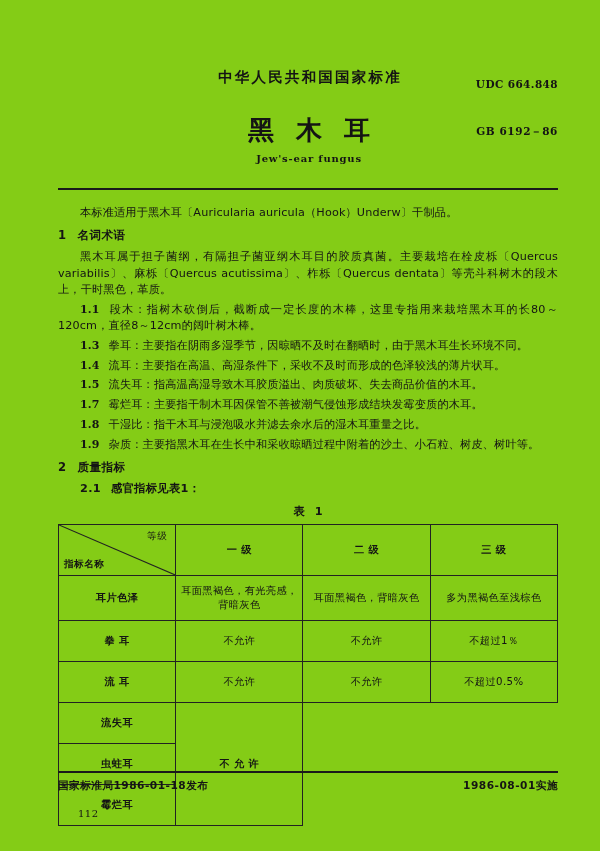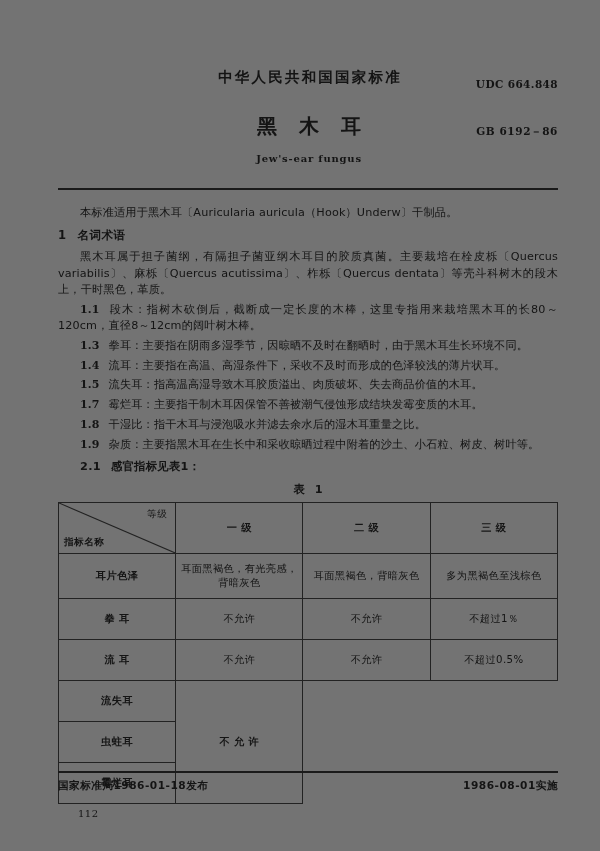--- a/index.html
+++ b/index.html
@@ -12,21 +12,21 @@
     height: 851px;
     position: relative;
     font-family: "DejaVu Sans", "Liberation Sans", sans-serif;
     color: #141414;
     overflow: hidden;
   }
 
   .page {
     position: absolute;
     inset: 0;
-    background: #737373;
+    background: #84cc16;
   }
 
   
   .header {
     position: absolute;
     left: 0; right: 0;
     top: 68px;
     height: 110px;
   }
   .std-org {
@@ -55,21 +55,21 @@
     font-family: "DejaVu Serif", "Liberation Serif", serif;
     font-size: 10.5px;
     font-weight: bold;
     letter-spacing: 0.6px;
   }
   .doc-title {
     position: absolute;
     left: 0; right: 0;
     top: 45px;
     text-align: center;
-    font-size: 20px;
+    font-size: 26px;
     font-weight: bold;
     letter-spacing: 22px;
     padding-left: 40px;
   }
   .doc-title-en {
     position: absolute;
     left: 0; right: 0;
     top: 85px;
     text-align: center;
     font-family: "DejaVu Serif", "Liberation Serif", serif;
@@ -264,20 +264,23 @@
     <p class="para indent">
       <span class="itemno">1.7</span><span>霉烂耳：主要指干制木耳因保管不善被潮气侵蚀形成结块发霉变质的木耳。</span>
     </p>
     <p class="para indent">
       <span class="itemno">1.8</span><span>干湿比：指干木耳与浸泡吸水并滤去余水后的湿木耳重量之比。</span>
     </p>
     <p class="para indent">
       <span class="itemno">1.9</span><span>杂质：主要指黑木耳在生长中和采收晾晒过程中附着的沙土、小石粒、树皮、树叶等。</span>
     </p>
 
+    <div class="sec-head">
+      <span class="num">2</span><span>质量指标</span>
+    </div>
 
     <div class="sub-head">
       <span class="num">2.1</span><span>感官指标见表1：</span>
     </div>
 
     <div class="table-caption">表 1</div>
 
     <table class="spec">
       <colgroup>
         <col style="width:23.5%">

